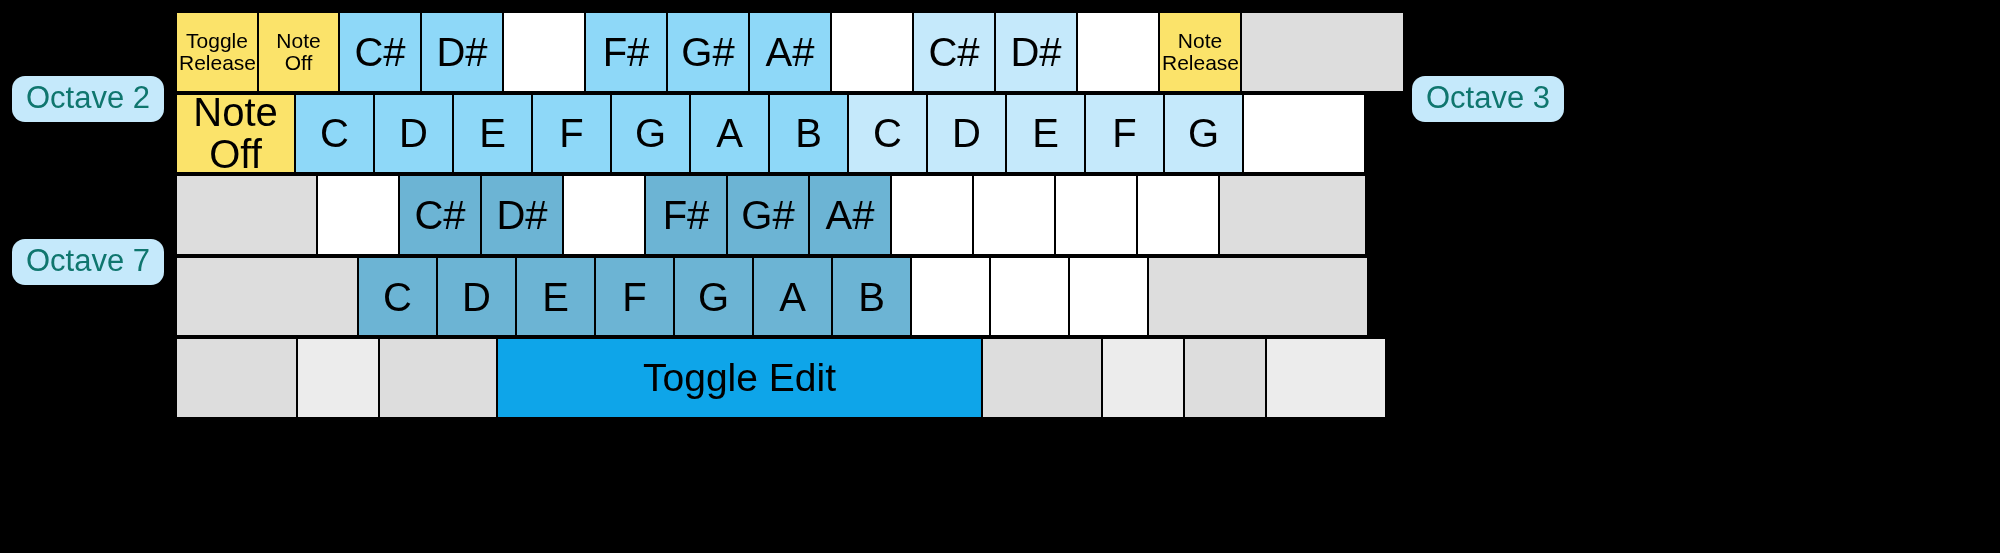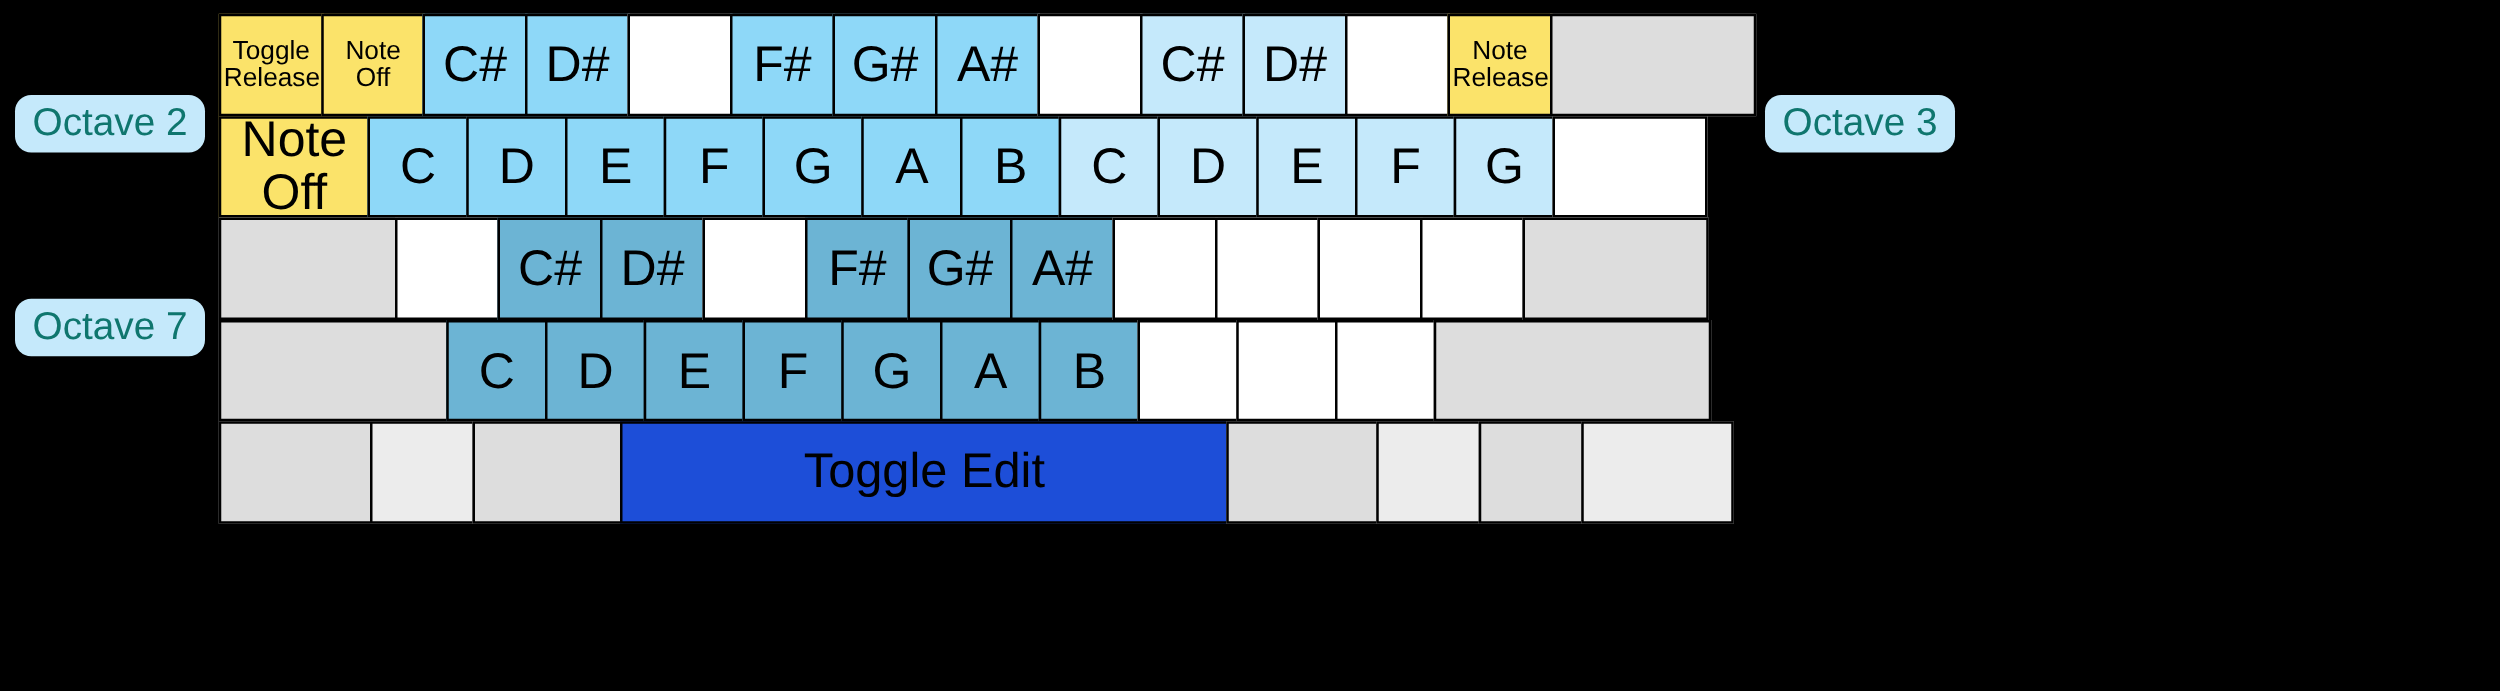--- a/index.html
+++ b/index.html
@@ -72,21 +72,21 @@
   }
 
   
   .f-blank     { background: #ffffff; }
   .f-grey      { background: #dddddd; }
   .f-grey-lt   { background: #ececec; }
   .f-yellow    { background: #fbe36a; }
   .f-blue      { background: #8ed8f8; }
   .f-blue-lt   { background: #c5e9fb; }
   .f-blue-dk   { background: #6cb4d4; }
-  .f-pink      { background: #1d4ed8; }
+  .f-pink      { background: #0ea5e9; }
 
   
   .t-note  { font-size: 40px; }
   .t-small { font-size: 21px; }
   .t-toggle{ font-size: 39px; }
 
   
   .octave-pill {
     position: absolute;
     background: #c5e9fb;

